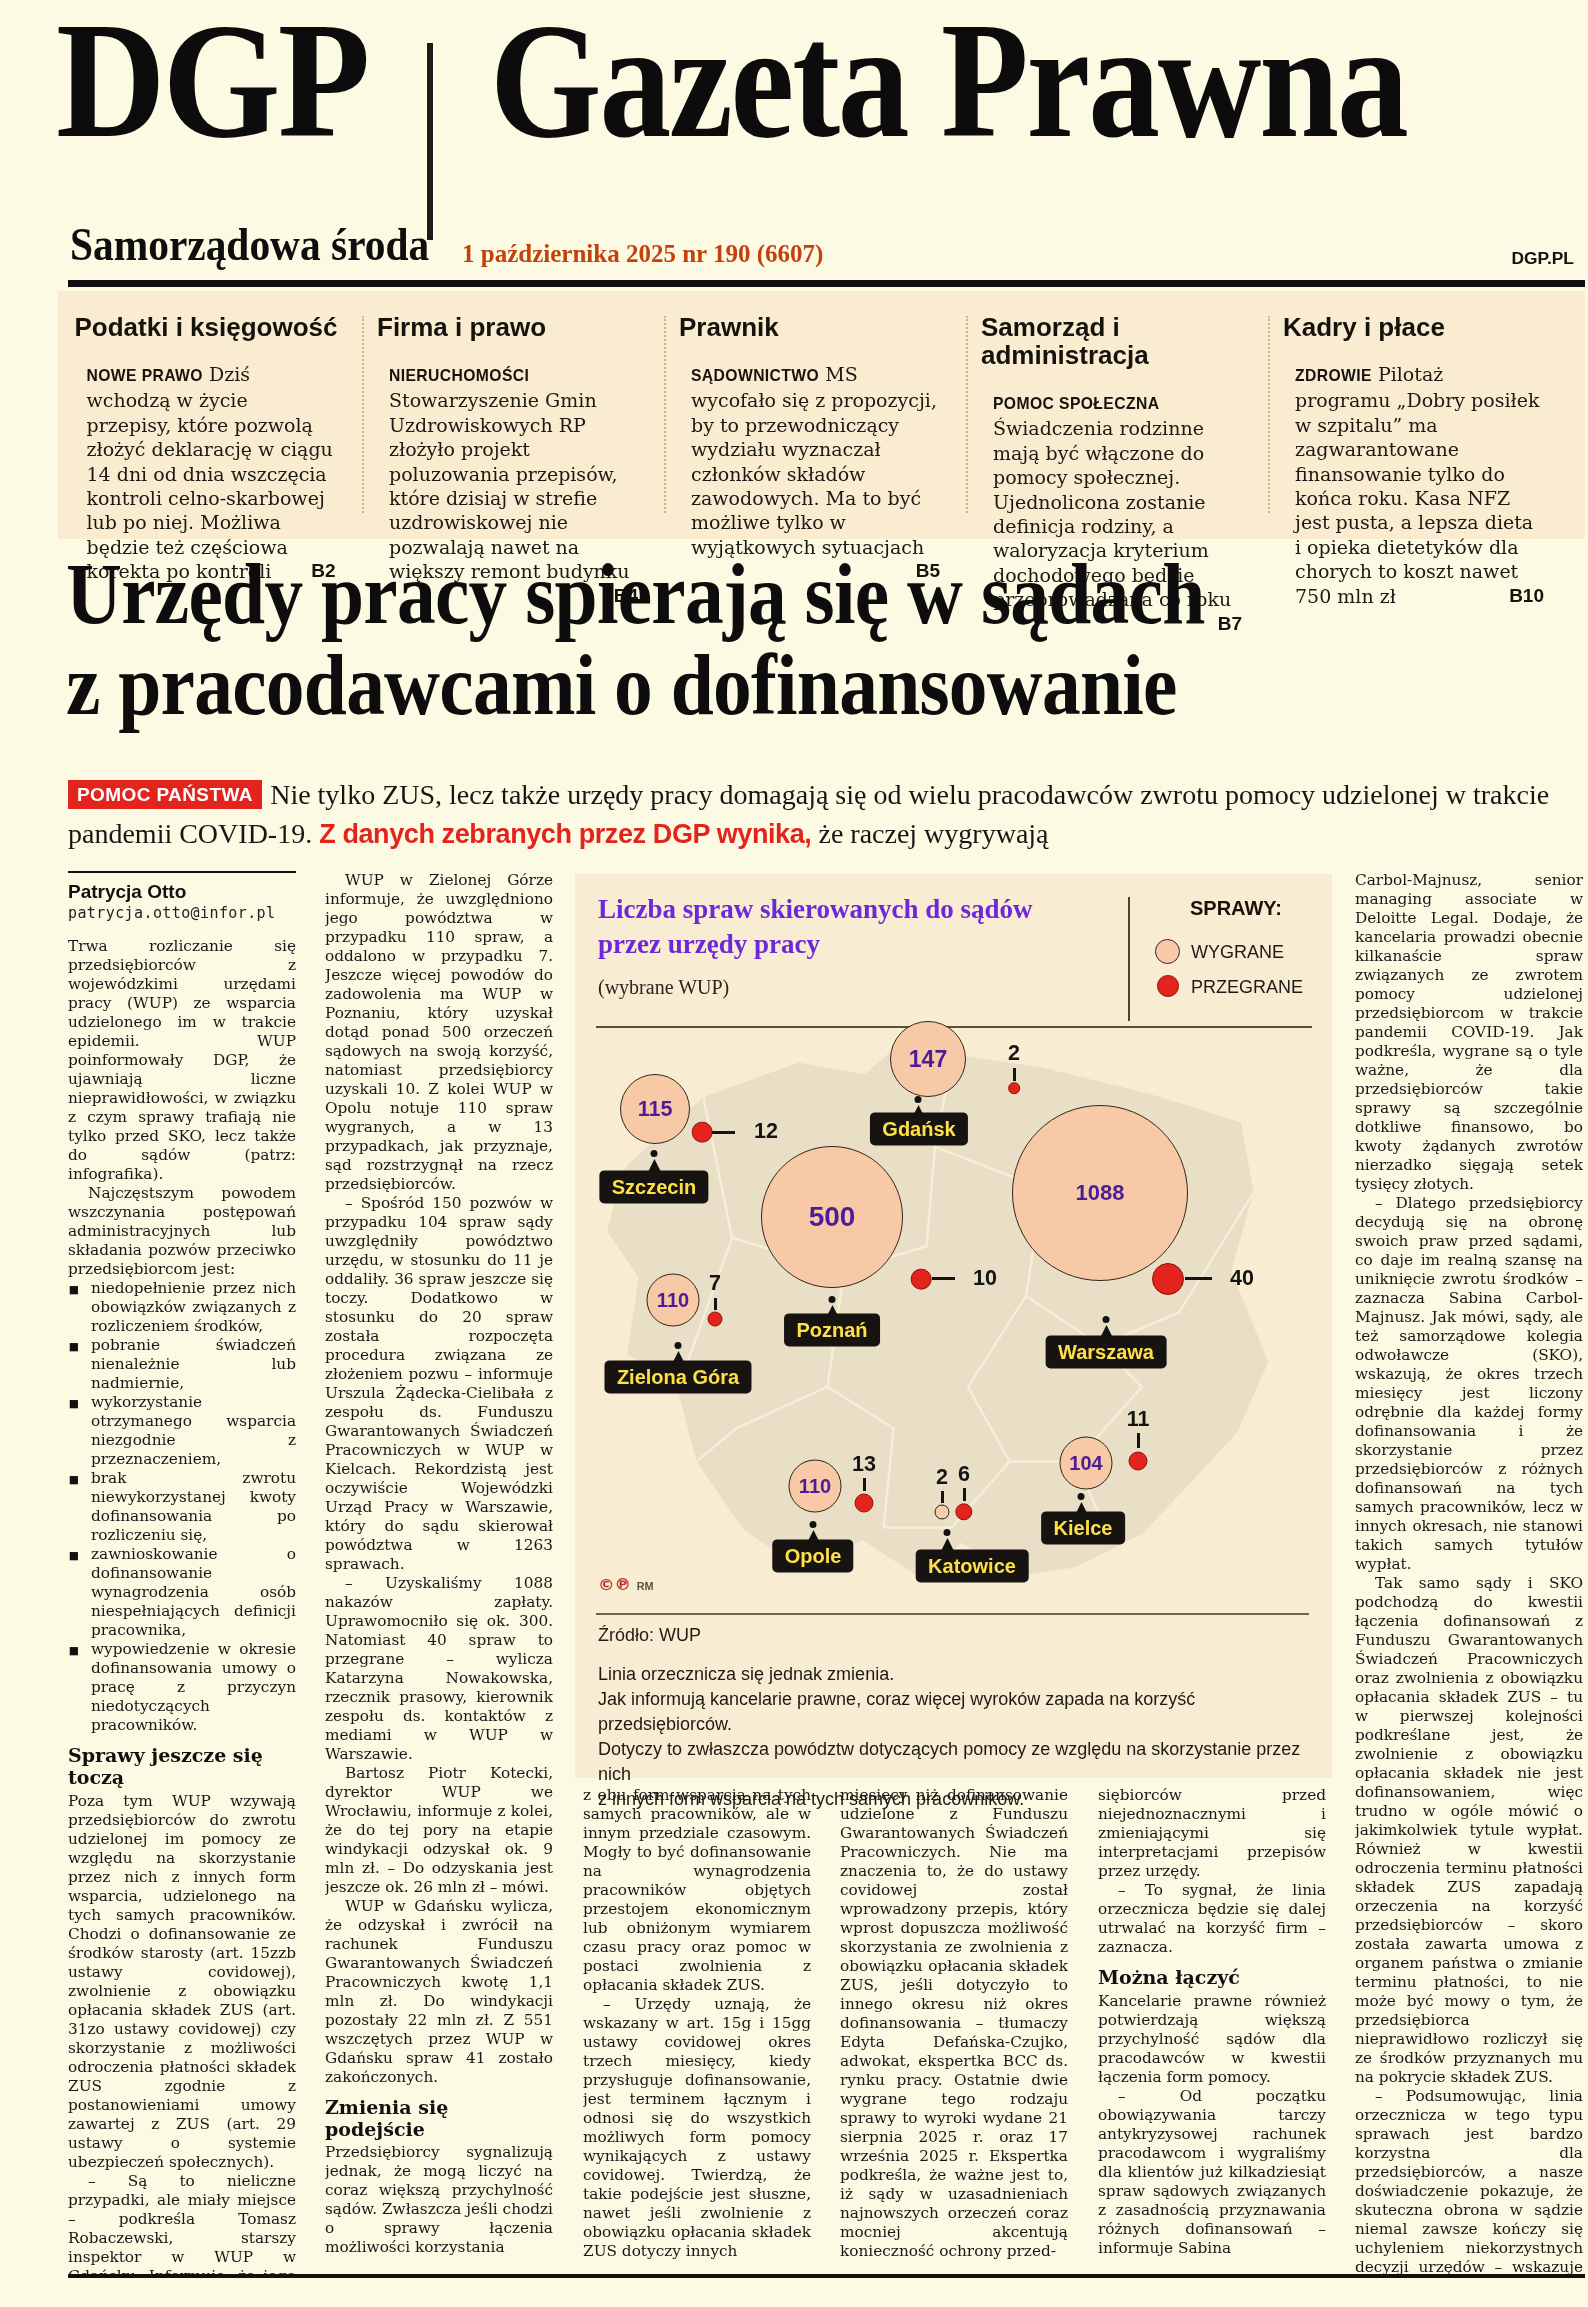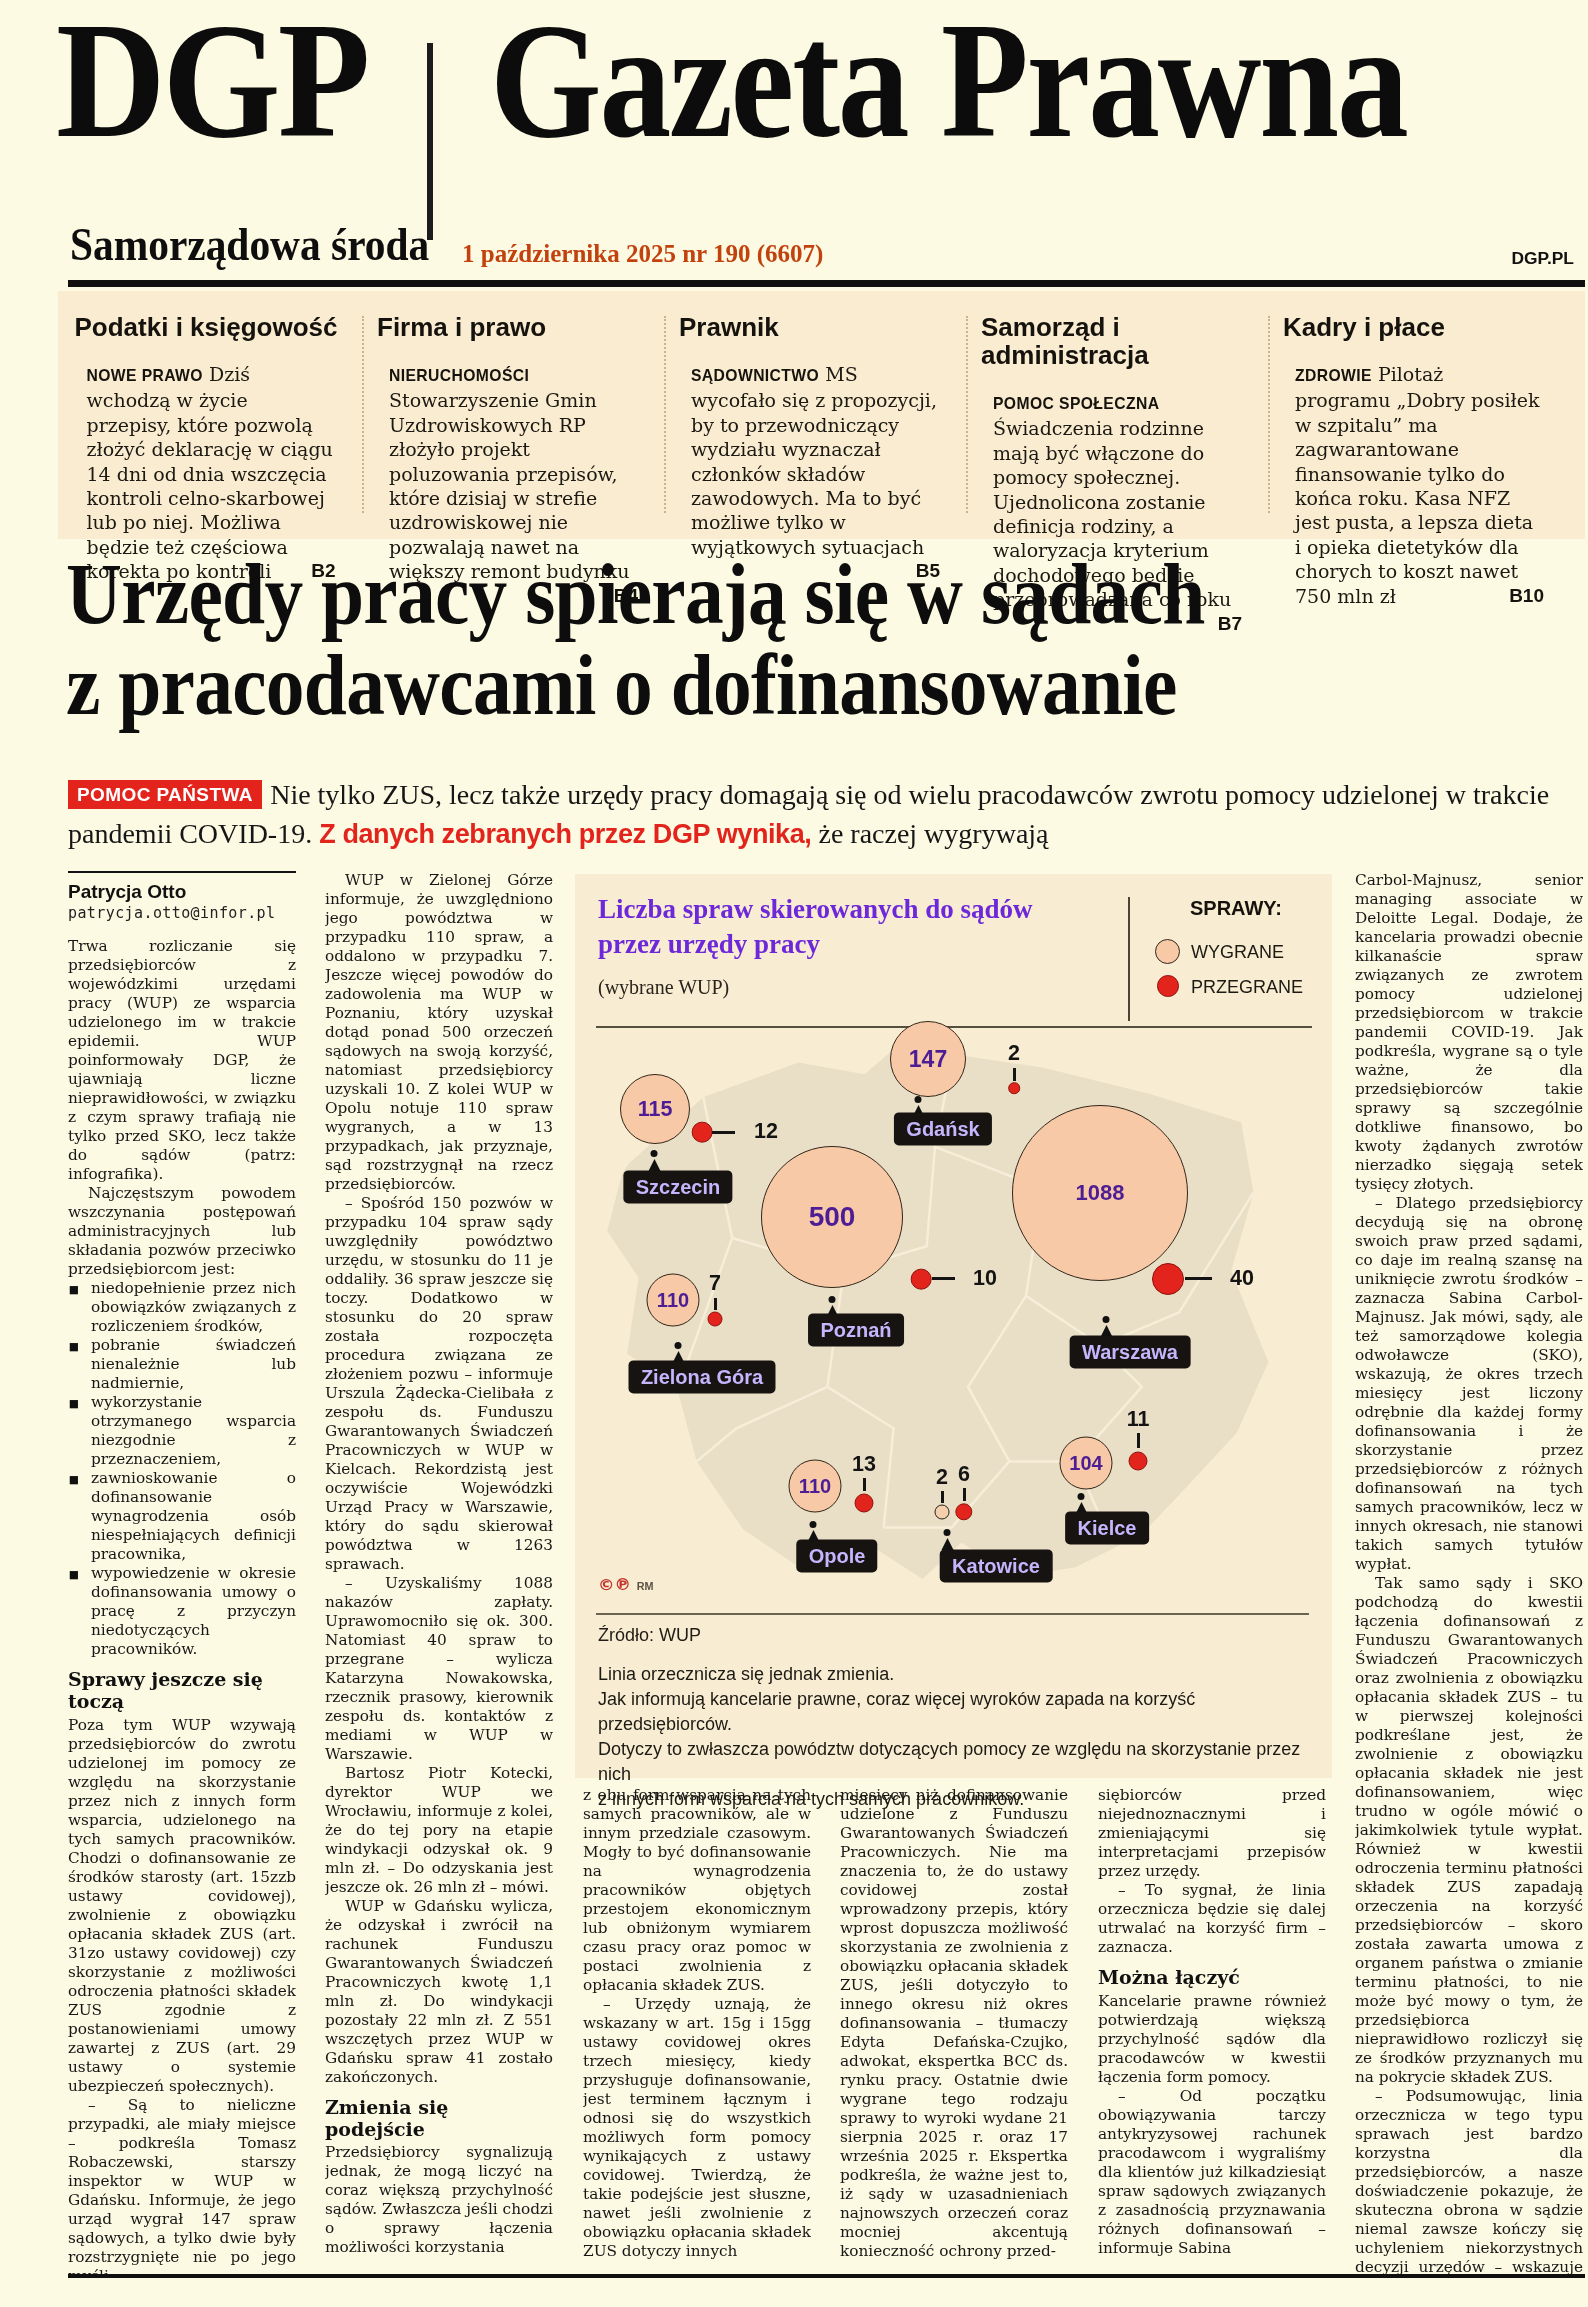--- a/index.html
+++ b/index.html
@@ -72,22 +72,22 @@
   .sdot{position:absolute;transform:translate(-50%,-50%);border-radius:50%;background:#f3cfae;border:1.7px solid #2c211a;}
   .rdot{position:absolute;transform:translate(-50%,-50%);border-radius:50%;background:var(--red);border:1.7px solid #8e130d;}
   .lnum{position:absolute;font:700 21.5px/21.5px "Liberation Sans",sans-serif;color:#141414;white-space:nowrap;}
   .lnum.r{transform:translateY(-50%);margin-left:15px;}
   .lnum.a{transform:translate(-50%,-100%);}
   .tie{position:absolute;background:#141414;}
   .pin{position:absolute;transform:translateX(-50%);width:15px;}
   .pin::before{content:"";display:block;width:7.4px;height:7.4px;background:#111;border-radius:50%;margin:0 auto;}
   .pin::after{content:"";display:block;width:0;height:0;border-left:6.6px solid transparent;
        border-right:6.6px solid transparent;border-bottom:12.4px solid #111;margin:1.7px auto 0;}
-  .citylab{position:absolute;transform:translate(-50%,-50%);background:#171310;color:#c4b5fd;
-       font:700 20px/20px "Liberation Sans",sans-serif;padding:6.6px 12.4px;border-radius:5px;white-space:nowrap;margin-left:24px;}
+  .citylab{position:absolute;transform:translate(-50%,-50%);background:#171310;color:#fde047;
+       font:700 20px/20px "Liberation Sans",sans-serif;padding:6.6px 12.4px;border-radius:5px;white-space:nowrap;}
   .ig-credit{position:absolute;left:23px;top:702px;font:700 16.5px/18px "DejaVu Sans",sans-serif;color:#c2332a;}
   .ig-credit .rm{font:700 10.8px "Liberation Sans",sans-serif;color:#5a5244;}
   .ig-rule2{position:absolute;left:20.7px;top:739px;width:713px;height:1.7px;background:#6b6450;}
   .ig-source{position:absolute;left:23px;top:751px;font:18px/21.5px "Liberation Sans",sans-serif;color:#211d16;}
   .ig-note{position:absolute;left:23px;top:788px;width:720px;font:18px/25px "Liberation Sans",sans-serif;color:#1d1a14;}
 </style>
 </head>
 <body>
 
 <div class="page">
@@ -137,20 +137,21 @@
   <div class="col" style="left:68px;top:871px;height:1405px">
     <div class="byline">
       <div class="byl-name">Patrycja Otto</div>
       <div class="byl-mail">patrycja.otto@infor.pl</div>
     </div>
     <p class="bp">Trwa rozliczanie się przedsiębiorców z wojewódzkimi urzędami pracy (WUP) ze wsparcia udzielonego im w trakcie epidemii. WUP poinformowały DGP, że ujawniają liczne nieprawidłowości, w związku z czym sprawy trafiają nie tylko przed SKO, lecz także do sądów (patrz: infografika).</p>
     <p class="bp ind">Najczęstszym powodem wszczynania postępowań administracyjnych lub składania pozwów przeciwko przedsiębiorcom jest:</p>
     <p class="bp bullet">niedopełnienie przez nich obowiązków związanych z rozliczeniem środków,</p>
     <p class="bp bullet">pobranie świadczeń nienależnie lub nadmiernie,</p>
     <p class="bp bullet">wykorzystanie otrzymanego wsparcia niezgodnie z przeznaczeniem,</p>
+    <p class="bp bullet">brak zwrotu niewykorzystanej kwoty dofinansowania po rozliczeniu się,</p>
     <p class="bp bullet">zawnioskowanie o dofinansowanie wynagrodzenia osób niespełniających definicji pracownika,</p>
     <p class="bp bullet">wypowiedzenie w okresie dofinansowania umowy o pracę z przyczyn niedotyczących pracowników.</p>
     <h2 class="bh">Sprawy jeszcze się toczą</h2>
     <p class="bp">Poza tym WUP wzywają przedsiębiorców do zwrotu udzielonej im pomocy ze względu na skorzystanie przez nich z innych form wsparcia, udzielonego na tych samych pracowników. Chodzi o dofinansowanie ze środków starosty (art. 15zzb ustawy covidowej), zwolnienie z obowiązku opłacania składek ZUS (art. 31zo ustawy covidowej) czy skorzystanie z możliwości odroczenia płatności składek ZUS zgodnie z postanowieniami umowy zawartej z ZUS (art. 29 ustawy o systemie ubezpieczeń społecznych).</p>
     <p class="bp ind">– Są to nieliczne przypadki, ale miały miejsce – podkreśla Tomasz Robaczewski, starszy inspektor w WUP w Gdańsku. Informuje, że jego urząd wygrał 147 spraw sądowych, a tylko dwie były rozstrzygnięte nie po jego myśli.</p>
   </div>
 
   <div class="col" style="left:325px;top:871px;height:1405px">
     <p class="bp ind">WUP w Zielonej Górze informuje, że uwzględniono jego powództwa w przypadku 110 spraw, a oddalono w przypadku 7. Jeszcze więcej powodów do zadowolenia ma WUP w Poznaniu, który uzyskał dotąd ponad 500 orzeczeń sądowych na swoją korzyść, natomiast przedsiębiorcy uzyskali 10. Z kolei WUP w Opolu notuje 110 spraw wygranych, a w 13 przypadkach, jak przyznaje, sąd rozstrzygnął na rzecz przedsiębiorców.</p>
     <p class="bp ind">– Spośród 150 pozwów w przypadku 104 spraw sądy uwzględniły powództwo urzędu, w stosunku do 11 je oddaliły. 36 spraw jeszcze się toczy. Dodatkowo w stosunku do 20 spraw została rozpoczęta procedura związana ze złożeniem pozwu – informuje Urszula Żądecka-Cielibała z zespołu ds. Funduszu Gwarantowanych Świadczeń Pracowniczych w WUP w Kielcach. Rekordzistą jest oczywiście Wojewódzki Urząd Pracy w Warszawie, który do sądu skierował powództwa w 1263 sprawach.</p>

